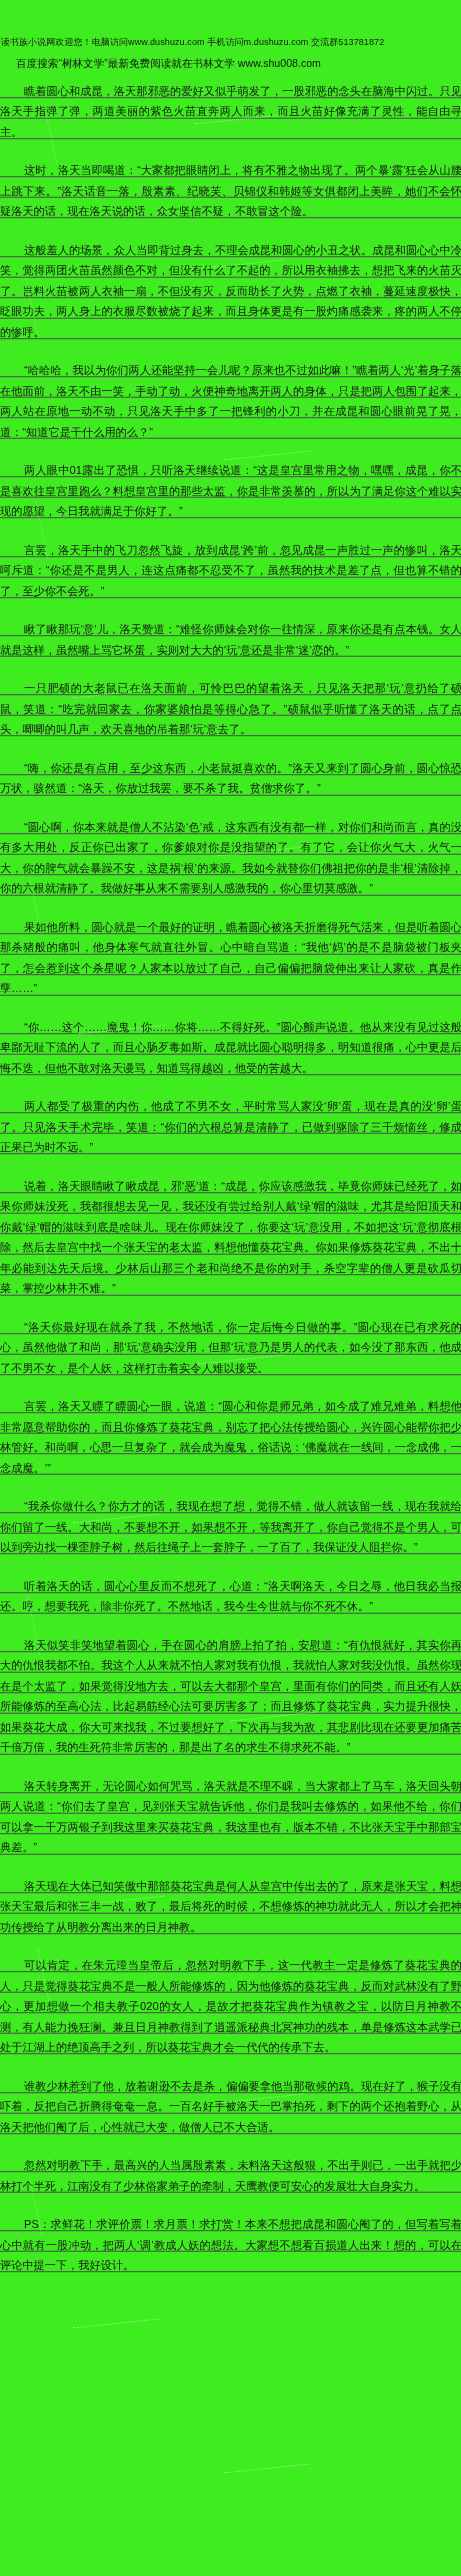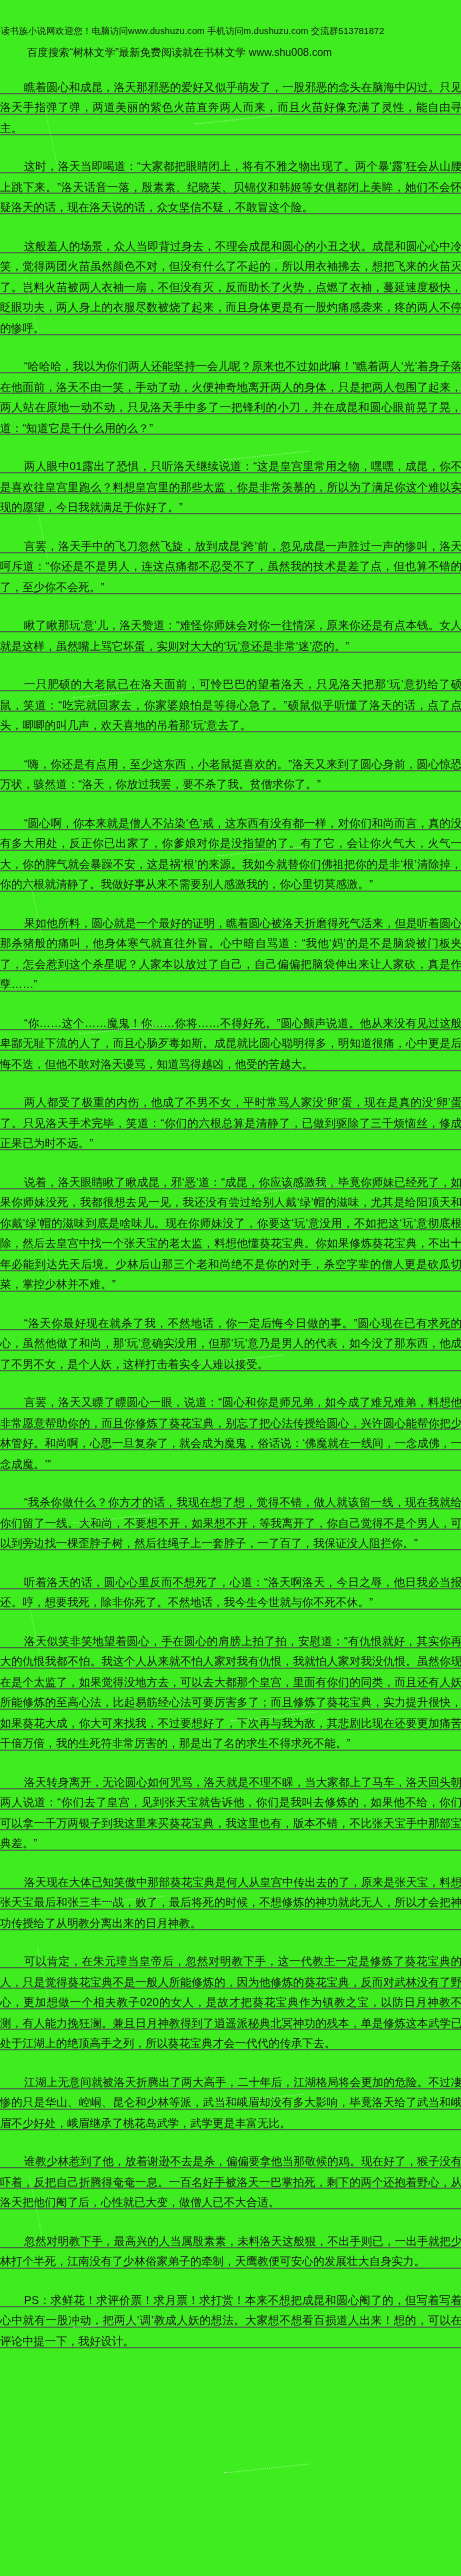--- a/index.html
+++ b/index.html
@@ -17,31 +17,32 @@
     color:var(--text);
     font-family:"Liberation Sans","DejaVu Sans",sans-serif;
     overflow:hidden;
   }
   .site-notice{
     padding:25px 1.3px 0 0.7px;
     font-size:9px;
     line-height:12px;
     letter-spacing:0.1px;
     white-space:nowrap;
+    margin-top:11px;
   }
   .promo{
     margin-top:8.6px;
-    padding-left:27px;
+    padding-left:16px;
     font-size:10.6px;
     line-height:13px;
     white-space:nowrap;
   }
   .content{margin-top:8px;}
   .content p{
-    margin:18px 0 18px 0;
+    margin:11px 0 18px 0;
     font-size:11.2px;
     line-height:20.5px;
     text-indent:24px;
     text-align:justify;
     word-break:break-all;
     overflow-wrap:break-word;
     background-image:linear-gradient(to bottom, transparent calc(100% - 0.7px), var(--rule) 0);
     background-size:100% 20.5px;
     background-position:0 -3.3px;
     background-repeat:repeat;
@@ -110,20 +111,19 @@
     <p>两人都受了极重的内伤，他成了不男不女，平时常骂人家没‘卵’蛋，现在是真的没‘卵’蛋了。只见洛天手术完毕，笑道：“你们的六根总算是清静了，已做到驱除了三千烦恼丝，修成正果已为时不远。”</p>
     <p>说着，洛天眼睛瞅了瞅成昆，邪‘恶’道：“成昆，你应该感激我，毕竟你师妹已经死了，如果你师妹没死，我都很想去见一见，我还没有尝过给别人戴‘绿’帽的滋味，尤其是给阳顶天和你戴‘绿’帽的滋味到底是啥味儿。现在你师妹没了，你要这‘玩’意没用，不如把这‘玩’意彻底根除，然后去皇宫中找一个张天宝的老太监，料想他懂葵花宝典。你如果修炼葵花宝典，不出十年必能到达先天后境。少林后山那三个老和尚绝不是你的对手，杀空字辈的僧人更是砍瓜切菜，掌控少林并不难。”</p>
     <p>“洛天你最好现在就杀了我，不然地话，你一定后悔今日做的事。”圆心现在已有求死的心，虽然他做了和尚，那‘玩’意确实没用，但那‘玩’意乃是男人的代表，如今没了那东西，他成了不男不女，是个人妖，这样打击着实令人难以接受。</p>
     <p>言罢，洛天又瞟了瞟圆心一眼，说道：“圆心和你是师兄弟，如今成了难兄难弟，料想他非常愿意帮助你的，而且你修炼了葵花宝典，别忘了把心法传授给圆心，兴许圆心能帮你把少林管好。和尚啊，心思一旦复杂了，就会成为魔鬼，俗话说：‘佛魔就在一线间，一念成佛，一念成魔。’”</p>
     <p>“我杀你做什么？你方才的话，我现在想了想，觉得不错，做人就该留一线，现在我就给你们留了一线。大和尚，不要想不开，如果想不开，等我离开了，你自己觉得不是个男人，可以到旁边找一棵歪脖子树，然后往绳子上一套脖子，一了百了，我保证没人阻拦你。”</p>
     <p>听着洛天的话，圆心心里反而不想死了，心道：“洛天啊洛天，今日之辱，他日我必当报还。哼，想要我死，除非你死了。不然地话，我今生今世就与你不死不休。”</p>
     <p>洛天似笑非笑地望着圆心，手在圆心的肩膀上拍了拍，安慰道：“有仇恨就好，其实你再大的仇恨我都不怕。我这个人从来就不怕人家对我有仇恨，我就怕人家对我没仇恨。虽然你现在是个太监了，如果觉得没地方去，可以去大都那个皇宫，里面有你们的同类，而且还有人妖所能修炼的至高心法，比起易筋经心法可要厉害多了；而且修炼了葵花宝典，实力提升很快，如果葵花大成，你大可来找我，不过要想好了，下次再与我为敌，其悲剧比现在还要更加痛苦千倍万倍，我的生死符非常厉害的，那是出了名的求生不得求死不能。”</p>
     <p>洛天转身离开，无论圆心如何咒骂，洛天就是不理不睬，当大家都上了马车，洛天回头朝两人说道：“你们去了皇宫，见到张天宝就告诉他，你们是我叫去修炼的，如果他不给，你们可以拿一千万两银子到我这里来买葵花宝典，我这里也有，版本不错，不比张天宝手中那部宝典差。”</p>
     <p>洛天现在大体已知笑傲中那部葵花宝典是何人从皇宫中传出去的了，原来是张天宝，料想张天宝最后和张三丰一战，败了，最后将死的时候，不想修炼的神功就此无人，所以才会把神功传授给了从明教分离出来的日月神教。</p>
     <p>可以肯定，在朱元璋当皇帝后，忽然对明教下手，这一代教主一定是修炼了葵花宝典的人，只是觉得葵花宝典不是一般人所能修炼的，因为他修炼的葵花宝典，反而对武林没有了野心，更加想做一个相夫教子020的女人，是故才把葵花宝典作为镇教之宝，以防日月神教不测，有人能力挽狂澜。兼且日月神教得到了逍遥派秘典北冥神功的残本，单是修炼这本武学已处于江湖上的绝顶高手之列，所以葵花宝典才会一代代的传承下去。</p>
-    <p>江湖上无意间就被洛天折腾出了两大高手，二十年后，江湖格局将会更加的危险。不过凄惨的只是华山、崆峒、昆仑和少林等派，武当和峨眉却没有多大影响，毕竟洛天给了武当和峨眉不少好处，峨眉继承了桃花岛武学，武学更是丰富无比。</p>
     <p>谁教少林惹到了他，放着谢逊不去是杀，偏偏要拿他当那敬候的鸡。现在好了，猴子没有吓着，反把自己折腾得奄奄一息。一百名好手被洛天一巴掌拍死，剩下的两个还抱着野心，从洛天把他们阉了后，心性就已大变，做僧人已不大合适。</p>
     <p>忽然对明教下手，最高兴的人当属殷素素，未料洛天这般狠，不出手则已，一出手就把少林打个半死，江南没有了少林俗家弟子的牵制，天鹰教便可安心的发展壮大自身实力。</p>
     <p>PS：求鲜花！求评价票！求月票！求打赏！本来不想把成昆和圆心阉了的，但写着写着心中就有一股冲动，把两人‘调’教成人妖的想法。大家想不想看百损道人出来！想的，可以在评论中提一下，我好设计。</p>
   </div>
 
 </div>
 
 
 </body></html>

